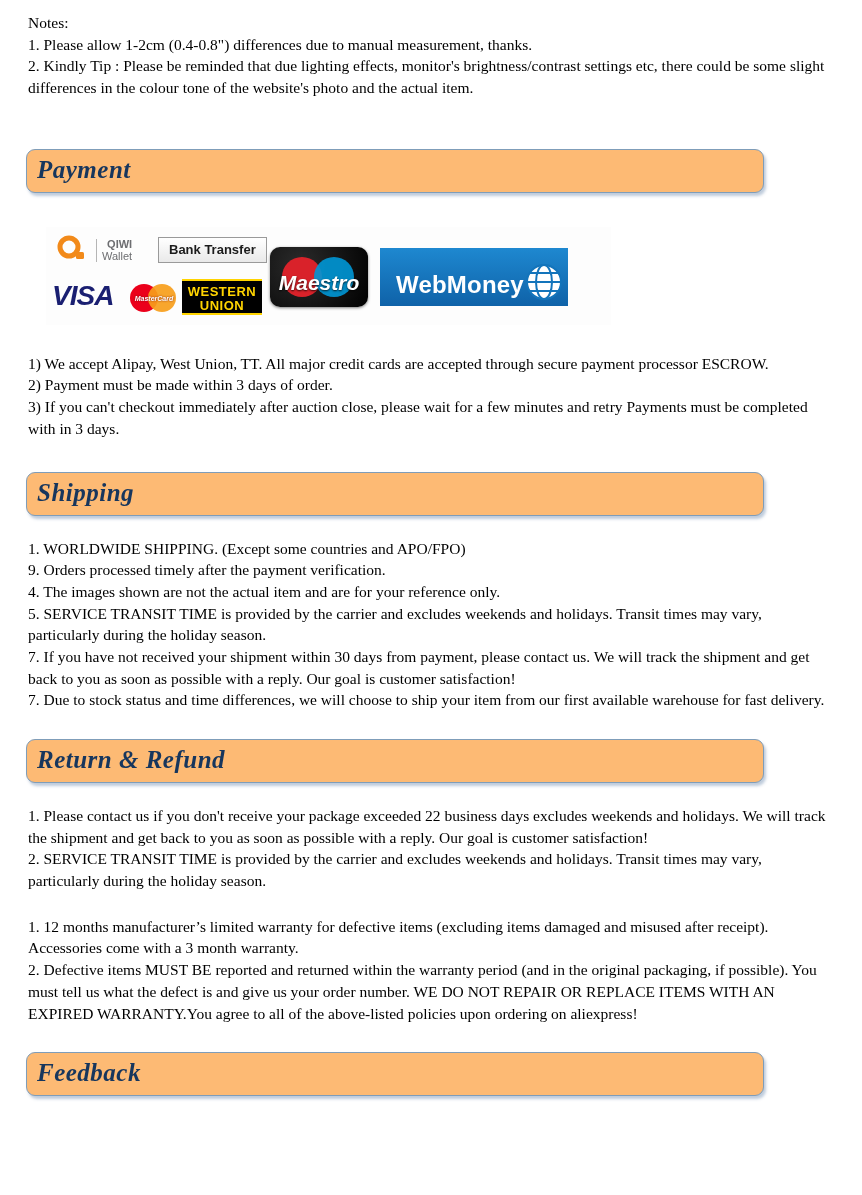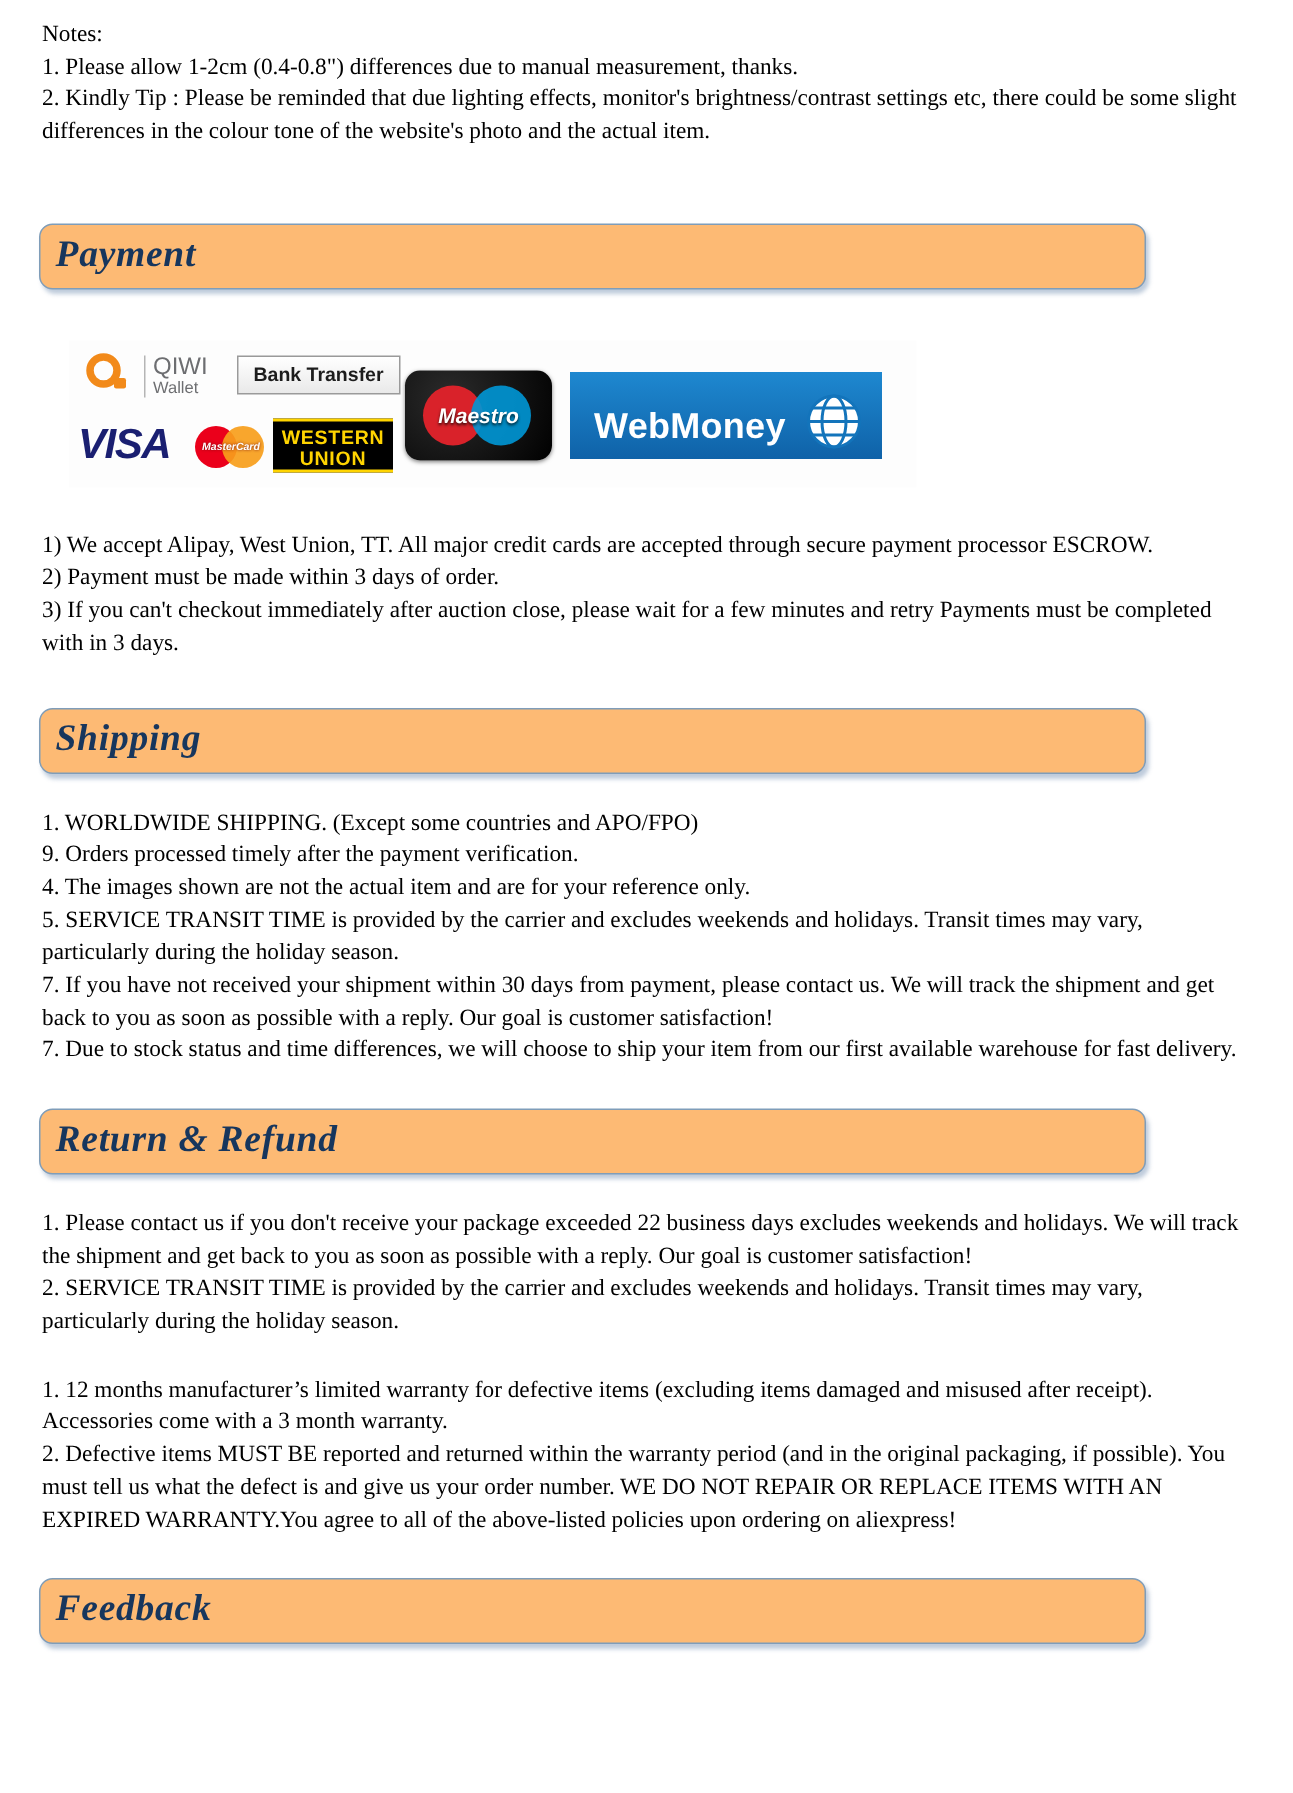--- a/index.html
+++ b/index.html
@@ -44,21 +44,21 @@
     width: 565px;
     height: 98px;
     margin: 34px 0 28px 18px;
     background: #fdfdfd;
   }
   .logo { position: absolute; }
 
   .qiwi { left: 8px; top: 6px; display: flex; align-items: center; gap: 4px; }
   .qiwi-text { border-left: 1px solid #b5b5b5; padding-left: 5px;
                font-family: "Liberation Sans", sans-serif; color: #6d6e71; }
-  .qiwi-l1 { font-weight: normal; font-size: 16px; line-height: 1; }
+  .qiwi-l1 { font-weight: bold; font-size: 11px; line-height: 1; text-align: right; }
   .qiwi-l2 { font-size: 11px; line-height: 1.1; }
 
   .bank-transfer { left: 112px; top: 10px;
     border: 1px solid #9a9a9a; background: linear-gradient(#ffffff, #e9e9e9);
     padding: 3px 10px; font-family: "Liberation Sans", sans-serif;
     font-weight: bold; font-size: 13px; color: #1c1c1c; }
 
   .visa { left: 6px; top: 55px;
     font-family: "Liberation Sans", sans-serif; font-weight: bold; font-style: italic;
     font-size: 28px; color: #1a1f71; letter-spacing: -1px; line-height: 1; }
@@ -79,23 +79,23 @@
   .western div { letter-spacing: 0.5px; }
 
   .maestro { left: 224px; top: 20px; width: 98px; height: 60px;
     background: radial-gradient(circle at 30% 30%, #2b2b2b, #000000);
     border-radius: 10px; box-shadow: 0 1px 3px rgba(0,0,0,0.5); }
   .ma-circle { position: absolute; width: 40px; height: 40px; border-radius: 50%; top: 10px; }
   .ma-red { left: 12px; background: #d9222a; }
   .ma-blue { left: 44px; background: #0097d6; opacity: 0.9; }
   .ma-word { position: absolute; top: 21px; left: 0; width: 98px; text-align: center;
     font-family: "Liberation Sans", sans-serif; font-style: italic; font-weight: bold;
-    font-size: 14px; color: #ffffff; text-shadow: 0 1px 2px rgba(0,0,0,0.8); }
-
-  .webmoney { left: 334px; top: 21px; width: 208px; height: 58px;
+    font-size: 21px; color: #ffffff; text-shadow: 0 1px 2px rgba(0,0,0,0.8); }
+
+  .webmoney { left: 334px; top: 21px; width: 188px; height: 58px;
     background: linear-gradient(#1e88d0, #0f62a8);
     display: flex; align-items: center; justify-content: space-between;
     padding: 16px 12px 0 16px; }
   .wm-word { font-family: "Liberation Sans", sans-serif; font-weight: bold;
     font-size: 24px; color: #ffffff; letter-spacing: 0.2px; }
 
   
   .body-text { margin: 0; width: 800px; }
   .body-text p { margin: 0; }
 

